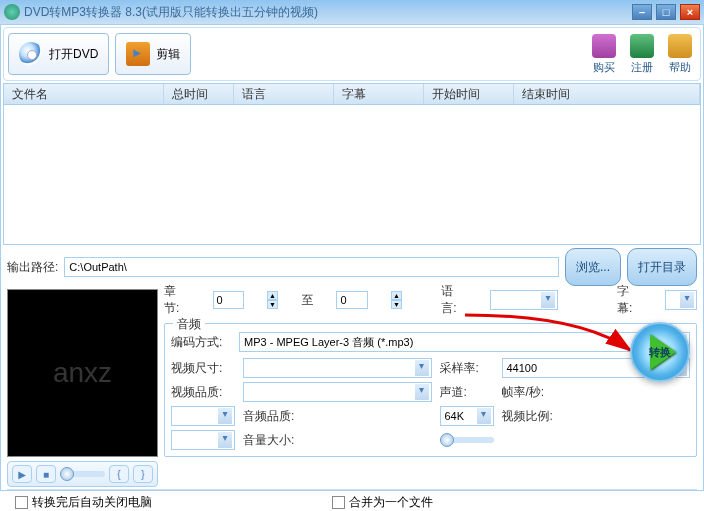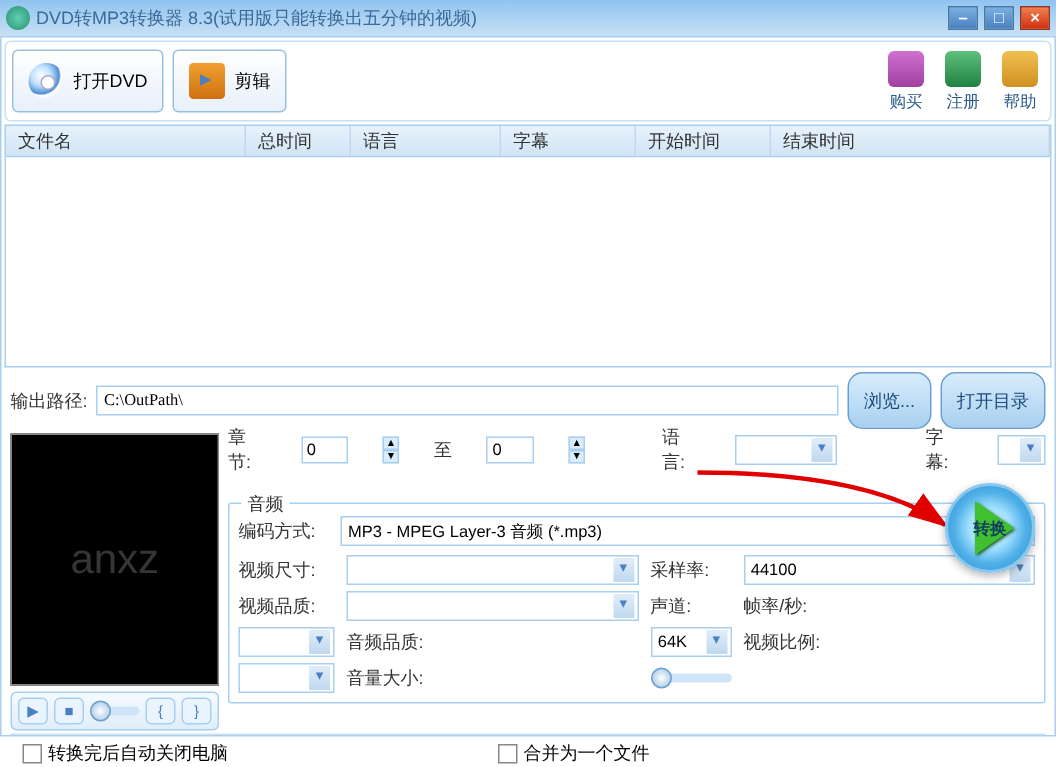--- a/index.html
+++ b/index.html
@@ -28,38 +28,38 @@
 .ric-reg { background: linear-gradient(#60c080,#208040); }
 .ric-help { background: linear-gradient(#f0c050,#d09020); }
 .rtbtn span { color: #2a5a8a; font-size: 11px; }
 
 .listhdr { display: flex; height: 22px; background: linear-gradient(#e8f2fc,#d0e4f5); border: 1px solid #a8cef0; }
 .listhdr > div { border-right: 1px solid #c0d8ef; display: flex; align-items: center; padding: 0 8px; color: #333; }
 .listbody { height: 140px; border: 1px solid #a8cef0; border-top: none; background: #fff; }
 
 .row { display: flex; align-items: center; gap: 6px; padding: 3px 4px; }
 .lbl { color: #333; }
-.pathbox { flex: 1; height: 20px; border: 1px solid #a8cef0; background: #fff; padding: 0 4px; display: flex; align-items: center; font-family: Liberation Serif, serif; font-size: 11px; }
+.pathbox { flex: 1; height: 20px; border: 1px solid #a8cef0; background: #fff; padding: 0 4px; display: flex; align-items: center; font-family: Liberation Sans, sans-serif; font-size: 11px; }
 .btn { height: 22px; padding: 18px 10px; border: 1px solid #6a9fd0; border-radius: 10px; background: linear-gradient(#d8ecfc,#a8d0f0); cursor: pointer; color: #1a4a7a; display: flex; align-items: center; }
 
 .lower { display: flex; gap: 6px; padding: 0 4px; }
 .preview { width: 238px; }
 .previewvid { height: 168px; background: #000; border: 1px solid #888; position: relative; }
 .wm { position: absolute; left: 50%; top: 50%; transform: translate(-50%,-50%); color: #b0b0b0; font-size: 28px; opacity: .3; }
 .transport { height: 26px; margin-top: 4px; border: 1px solid #a8cef0; border-radius: 4px; display: flex; align-items: center; gap: 4px; padding: 0 4px; background: linear-gradient(#f4faff,#e0eefa); }
 .tbtn { width: 20px; height: 18px; border: 1px solid #a8cef0; border-radius: 4px; background: #eaf4ff; display: flex; align-items: center; justify-content: center; color: #4a80c0; font-size: 10px; cursor: pointer; }
 .tslider { flex: 1; height: 6px; background: #cfe4f7; border-radius: 3px; position: relative; }
 .tslider::after { content:""; position:absolute; left:0; top:-4px; width:12px; height:12px; background: radial-gradient(#fff,#9ac0e0); border:1px solid #6a9fd0; border-radius:50%; }
 
 .settings { flex: 1; display: flex; flex-direction: column; gap: 4px; }
 .chrow { display: flex; align-items: center; gap: 23px; height: 22px; }
 .spin { width: 36px; height: 18px; border: 1px solid #a8cef0; background: #fff; padding: 0 3px; display: flex; align-items: center; font-size: 11px; }
 .spinbtns { width: 14px; height: 18px; display: flex; flex-direction: column; }
 .spinbtns div { flex:1; background:#d8ecfc; border:1px solid #a8cef0; font-size:7px; text-align:center; line-height:7px; cursor:pointer; }
-.audiopanel { border: 1px solid #a8cef0; border-radius: 2px; padding: 6px; position: relative; margin-top: 20px; }
+.audiopanel { border: 1px solid #a8cef0; border-radius: 2px; padding: 6px; position: relative; margin-top: 8px; }
 .audiopanel > .leg { position: absolute; top: -8px; left: 8px; background: #fff; padding: 0 4px; color: #333; }
 .field { display: flex; align-items: center; gap: 4px; height: 24px; }
 .combo { height: 20px; border: 1px solid #a8cef0; background: #fff; display: flex; align-items: center; padding: 0 4px; font-size: 11px; position: relative; }
 .combo::after { content:"▾"; position:absolute; right:2px; top:1px; width:14px; height:16px; background: linear-gradient(#e0eefa,#c0d8ef); text-align:center; color:#4a80c0; font-size:10px; }
 .cgrid { display: grid; grid-template-columns: 64px 1fr 54px 1fr; gap: 4px 8px; align-items: center; }
 .cgrid .combo { width: 100%; }
 
 .arrow { position: absolute; left: 460px; top: 310px; pointer-events: none; }
 .convertwrap { position: absolute; right: 14px; top: 322px; }
 .convert { width: 60px; height: 60px; border-radius: 50%; background: radial-gradient(circle,#e8f8ff 0,#a0e0ff 35%,#50b0e8 60%,#2888c8 100%); display:flex; align-items:center; justify-content:center; cursor:pointer; border:2px solid #88c8f0; box-shadow: 0 2px 6px rgba(0,0,0,.3); }
@@ -147,21 +147,21 @@
         <div class="spinbtns">
             <div>▲</div>
             <div>▼</div>
           </div>
         <span class="lbl">至</span>
         <div class="spin">0</div>
         <div class="spinbtns">
             <div>▲</div>
             <div>▼</div>
           </div>
-        <span class="lbl" style="margin-left:28px">语 言:</span>
+        <span class="lbl" style="margin-left:16px">语 言:</span>
         <div class="combo" style="width:80px"></div>
         <span class="lbl" style="margin-left:36px">字 幕:</span>
         <div class="combo" style="width:36px"></div>
       </div>
 
       <div class="audiopanel">
         <div class="leg">音频</div>
         <div class="field">
           <span class="lbl" style="width:64px">编码方式:</span>
           <div class="combo" style="flex:1">MP3 - MPEG Layer-3 音频 (*.mp3)</div>

